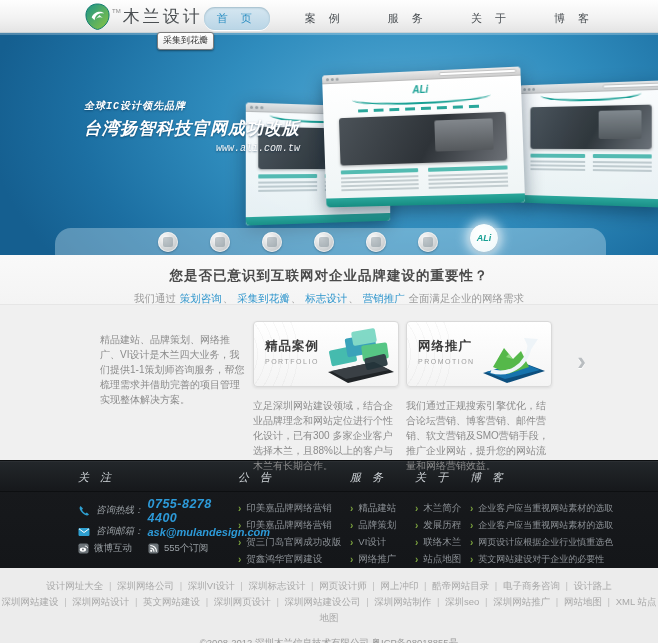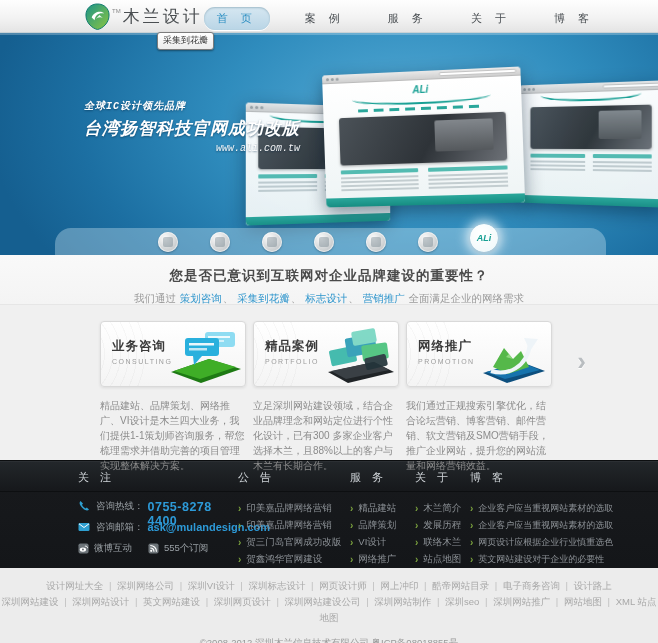--- a/index.html
+++ b/index.html
@@ -71,26 +71,26 @@
   .card-box::before { content:""; position:absolute; left:-26px; top:-8px; width:70px; height:82px; background:repeating-radial-gradient(circle at -10px 40px, transparent 0 7px, rgba(0,0,0,.028) 7px 8px); }
   .card-titles { position:absolute; left:11px; top:16px; }
   .card-title { font-size:12.5px; font-weight:bold; color:#3b3b3b; letter-spacing:1px; }
   .card-sub { font-size:7px; color:#9c9c9c; letter-spacing:1.5px; margin-top:3px; }
   .card-icon { position:absolute; right:2px; top:4px; width:78px; height:58px; }
   .card-desc { font-size:10px; color:#8b8b8b; line-height:15px; margin-top:11px; }
   .next-arrow { position:absolute; right:72px; top:46px; font-size:26px; color:#b9bdc0; font-weight:bold; cursor:pointer; line-height:20px; text-shadow:0 1px 0 #fff; }
 
   
   .dark-footer { height:108px; background:linear-gradient(180deg,#23272b 0%,#17191c 26%,#141619 100%); border-top:1px solid #0c0e10; color:#8c9196; }
-  .df-head { display:flex; padding:9px 12px 6px 78px; border-bottom:1px solid #0d0f11; box-shadow:0 1px 0 rgba(255,255,255,.04) inset; }
+  .df-head { display:flex; padding:9px 12px 6px 78px; border-bottom:1px solid #0d0f11; box-shadow:0 1px 0 rgba(255,255,255,.04) inset;font-style:italic; }
   .df-head span { font-size:11px; color:#ced3d7; letter-spacing:4px; }
   .dfh-1{width:160px}.dfh-2{width:112px}.dfh-3{width:65px}.dfh-4{width:55px}.dfh-5{flex:1}
   .df-body { display:flex; padding:8px 0 0 78px; }
   .col-follow{width:160px}.col-notice{width:112px}.col-service{width:65px}.col-about{width:55px}.col-blog{flex:1}
-  .contact-row { display:flex; height:21px; }
+  .contact-row { display:flex; align-items:center; height:21px;font-style:italic; }
   .contact-row svg { width:12px; height:12px; margin-right:6px; flex:none; }
   .c-label { font-size:9.5px; color:#9aa0a5; margin-right:4px; white-space:nowrap; }
   .c-phone { font-size:12.5px; font-weight:bold; color:#2d9ad8; letter-spacing:.5px; cursor:pointer; }
   .c-email { font-size:11px; font-weight:bold; color:#2d9ad8; cursor:pointer; }
   .social-row { display:flex; align-items:flex-start; height:21px; gap:16px; }
   .social-item { display:flex; align-items:center; gap:5px; font-size:9.5px; color:#9aa0a5; cursor:pointer; }
   .social-item svg { width:11px; height:11px; }
   .df-list { list-style:none; }
   .df-item { display:flex; align-items:center; height:17px; font-size:9.5px; white-space:nowrap; cursor:pointer; }
   .col-blog .df-item { font-size:9px; }
@@ -258,37 +258,20 @@
     <div class="intro-heading">您是否已意识到互联网对企业品牌建设的重要性？</div>
     <div class="intro-lead">
       <span>我们通过 </span><a>策划咨询</a><span class="sep">、 </span><a>采集到花瓣</a><span class="sep">、 </span><a>标志设计</a><span class="sep">、 </span><a>营销推广</a><span> 全面满足企业的网络需求</span>
     </div>
   </div>
 
   <div class="cards-section">
     <div class="cards">
 
       <div class="card">
-        <div class="card-box">
-          <div class="card-titles">
-            <div class="card-title">业务咨询</div>
-            <div class="card-sub">CONSULTING</div>
-          </div>
-          <svg class="card-icon" viewBox="0 0 78 58">
-            <polygon points="6,46 44,33 76,43 36,57" fill="#1e7a14"></polygon>
-            <polygon points="9,45 44,33 71,41 35,53" fill="#3fae27"></polygon>
-            <rect x="40" y="6" width="30" height="15" rx="3" fill="#8edcf2"></rect>
-            <rect x="43" y="10" width="22" height="2" fill="#fff" opacity=".85"></rect>
-            <rect x="43" y="14" width="16" height="2" fill="#fff" opacity=".6"></rect>
-            <rect x="20" y="12" width="34" height="18" rx="3" fill="#29b0dd"></rect>
-            <rect x="24" y="17" width="25" height="2.5" fill="#fff" opacity=".9"></rect>
-            <rect x="24" y="22" width="18" height="2.5" fill="#fff" opacity=".7"></rect>
-            <polygon points="28,30 37,30 29,39" fill="#29b0dd"></polygon>
-          </svg>
-        </div>
         <div class="card-desc">精品建站、品牌策划、网络推广、VI设计是木兰四大业务，我们提供1-1策划师咨询服务，帮您梳理需求并借助完善的项目管理实现整体解决方案。</div>
       </div>
 
       <div class="card">
         <div class="card-box">
           <div class="card-titles">
             <div class="card-title">精品案例</div>
             <div class="card-sub">PORTFOLIO</div>
           </div>
           <svg class="card-icon" viewBox="0 0 78 58">

